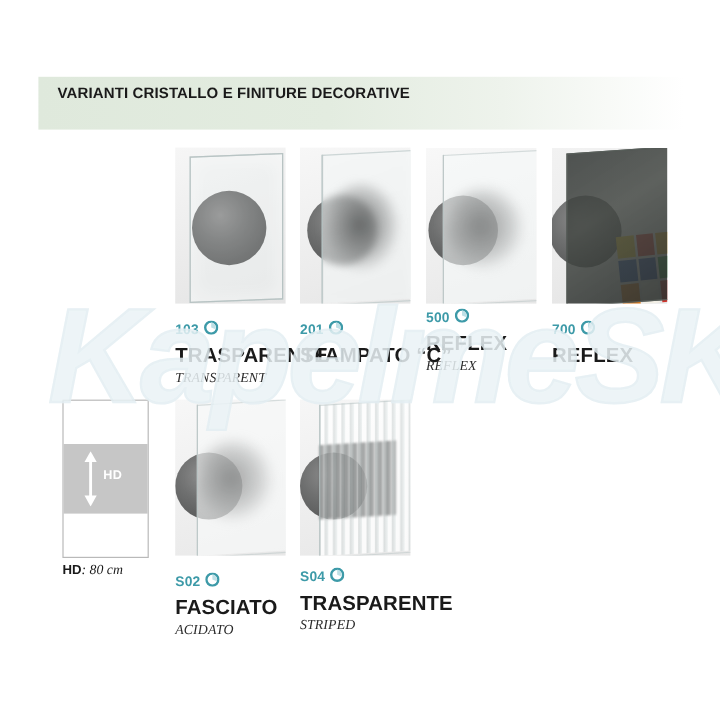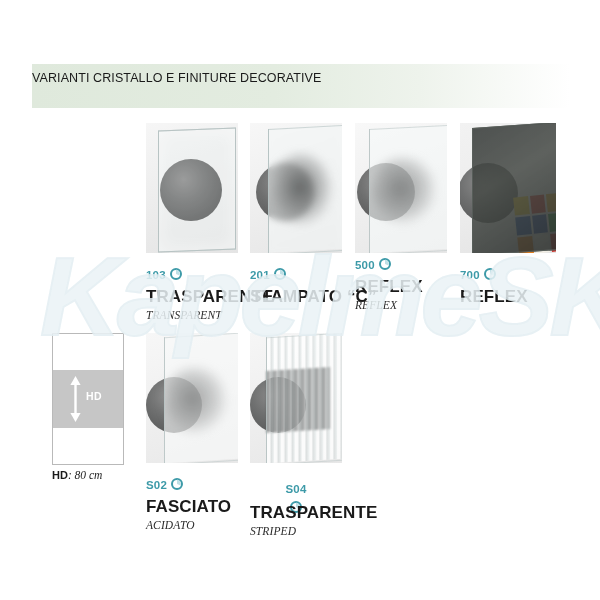--- a/index.html
+++ b/index.html
@@ -34,22 +34,22 @@
 
   
   #header{
     position:absolute;
     left:32px; top:64px;
     width:538px; height:44px;
     background:linear-gradient(to right,#dfe9dc 0%,#e3ece0 45%,#eef3ec 72%,#ffffff 100%);
     z-index:2;
   }
   #header .h-title{
-    position:absolute; left:0; top:7px;
-    font-size:12.5px; font-weight:normal; color:#1a1a1a;
+    position:absolute; left:16px; top:7px;
+    font-size:12.5px; font-weight:bold; color:#1a1a1a;
     letter-spacing:.1px;
   }
   #header .h-sub{
     position:absolute; left:10px; top:24px;
     font-family:"Liberation Serif", serif;
     font-style:italic; font-weight:bold;
     font-size:12.5px; color:#2b2b2b;
     letter-spacing:.1px;
   }
 
@@ -244,21 +244,21 @@
   <div class="name-en">ACIDATO</div>
 </div>
 
 <div class="sample-card" style="left:250px;top:333px;width:92px;">
   <div class="photo" style="width:92px;height:130px;background:linear-gradient(160deg,#f6f6f6 0%,#eeeeee 55%,#e7e7e7 100%);">
     <div class="ball" style="left:0px;top:44px;width:56px;height:56px;"></div>
     <div style="position:absolute;left:16px;top:2px;width:76px;height:126px;transform:skewY(-3.5deg);background:repeating-linear-gradient(90deg, rgba(255,255,255,.80) 0px, rgba(255,255,255,.80) 3px, rgba(205,212,212,.55) 4px, rgba(240,245,245,.70) 7px);border-left:1px solid rgba(175,188,188,.9);"></div>
     <div style="position:absolute;left:16px;top:36px;width:64px;height:62px;background:repeating-linear-gradient(90deg, rgba(90,94,94,.55) 0px, rgba(90,94,94,.55) 3px, rgba(150,154,154,.30) 4px, rgba(120,124,124,.42) 7px);transform:skewY(-3.5deg);filter:blur(1px);"></div>
     <div style="position:absolute;left:16px;top:2px;width:76px;height:126px;transform:skewY(-3.5deg);border:1px solid rgba(190,200,200,.6);"></div>
   </div>
-  <div class="code-row" style="margin-top:20px;flex-direction:column;">
+  <div class="code-row" style="margin-top:10px;">
     <span class="code-num">S04</span>
     <span class="code-icon">
       <svg width="12" height="12" viewBox="0 0 12 12">
           <circle cx="6" cy="6" r="5" fill="none" stroke="#3d9aa8" stroke-width="2"></circle>
           <path d="M6 1.6 A4.4 4.4 0 0 1 9.6 7.4 L6 6 Z" fill="#bfe0e6"></path>
         </svg>
     </span>
   </div>
   <div class="name">TRASPARENTE</div>
   <div class="name-en">STRIPED</div>

